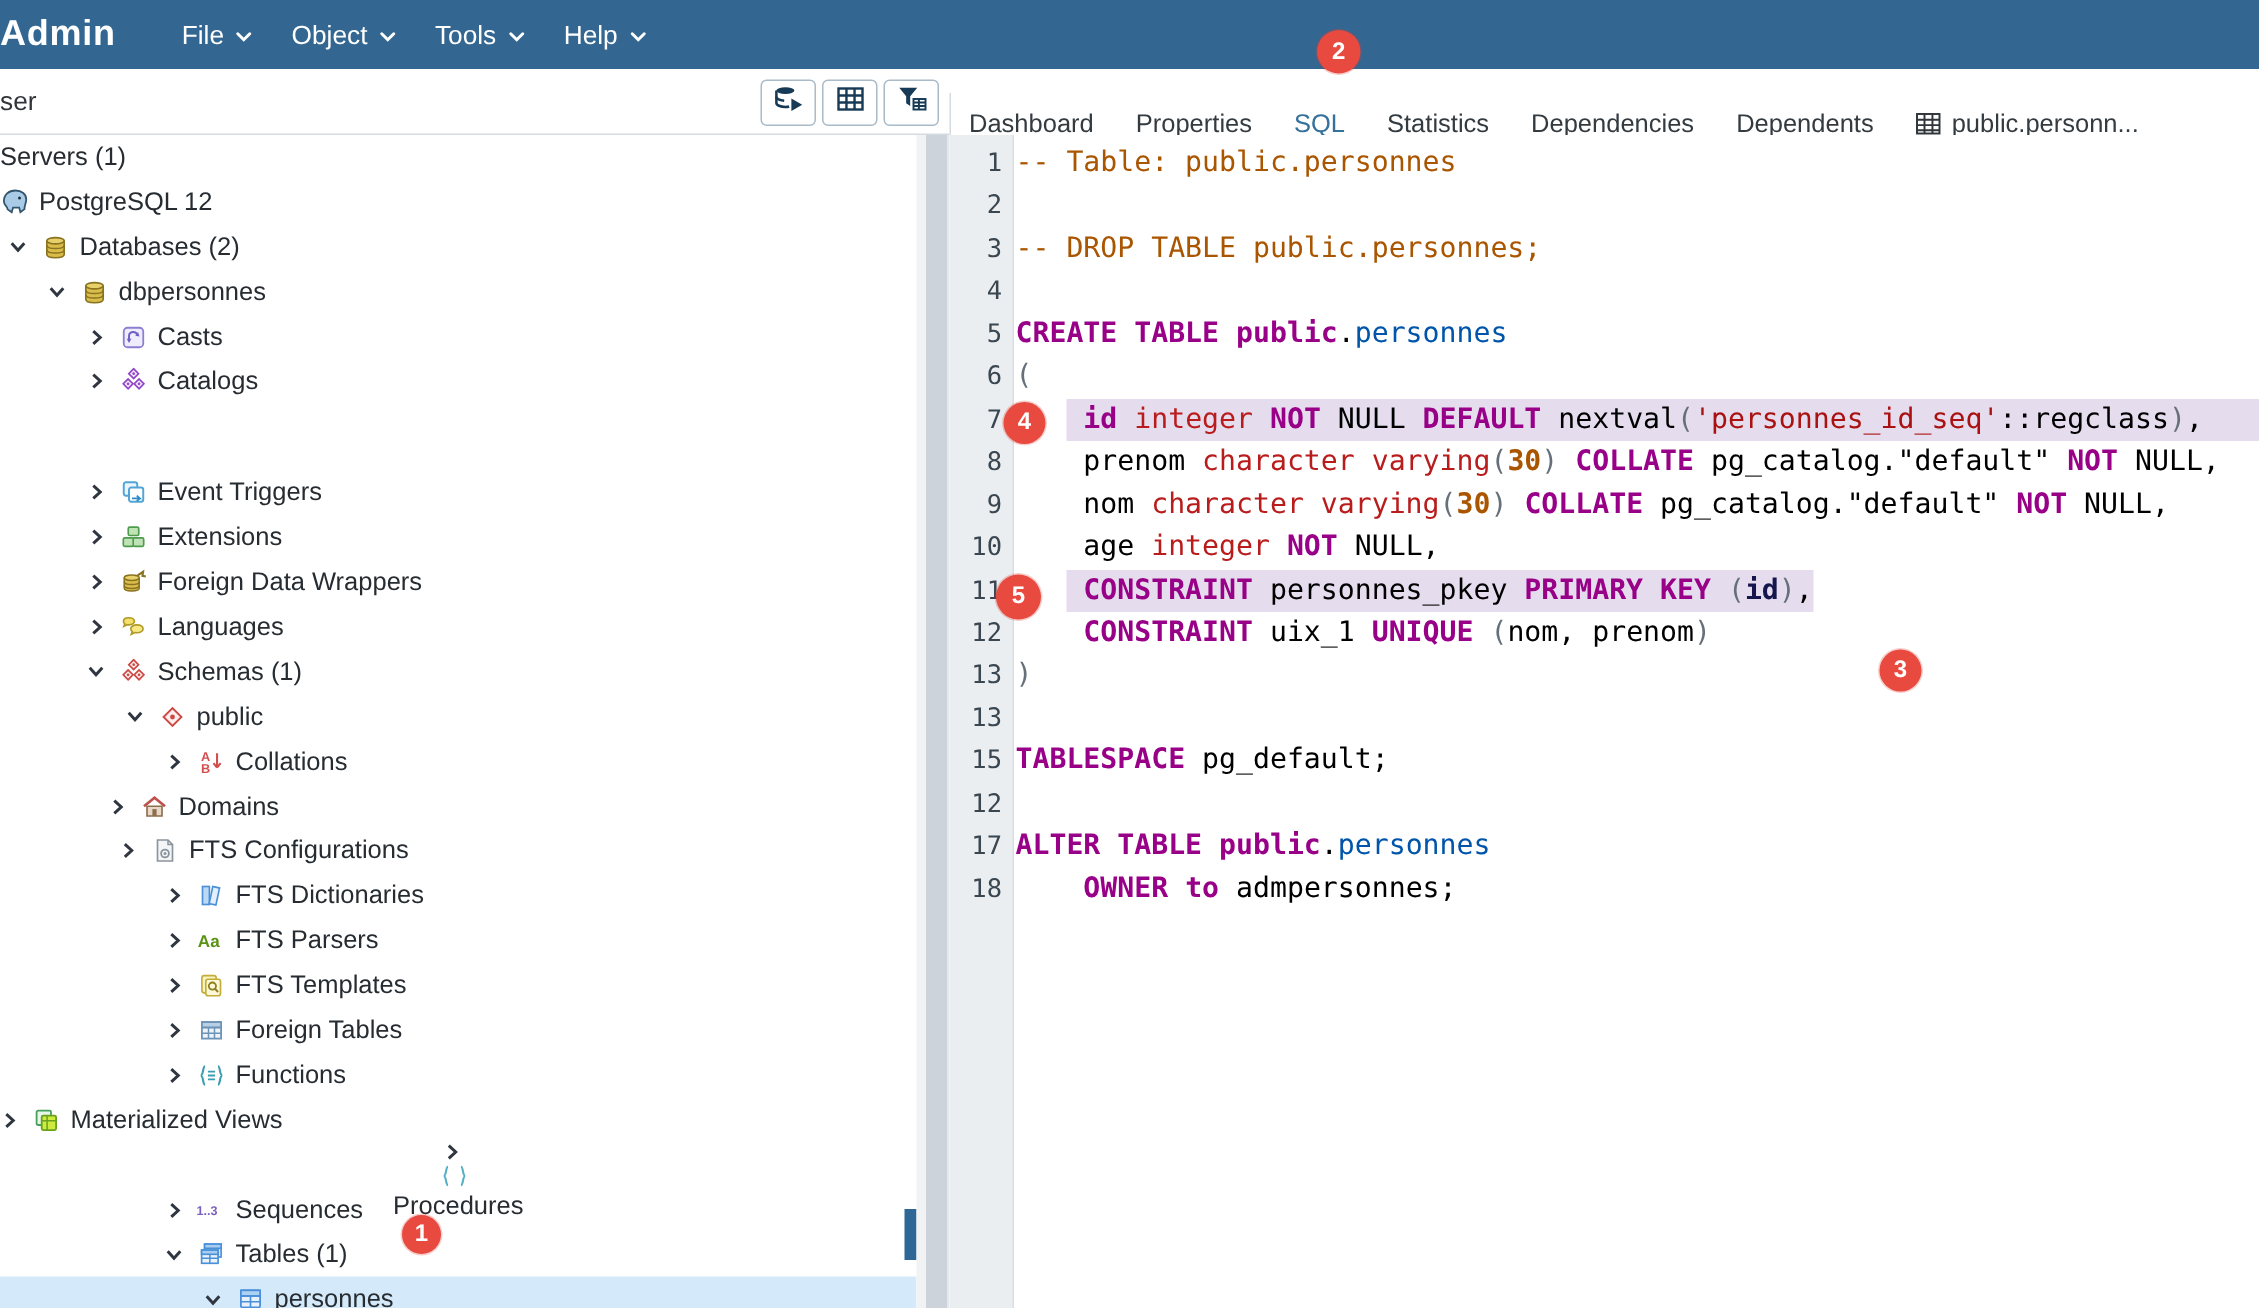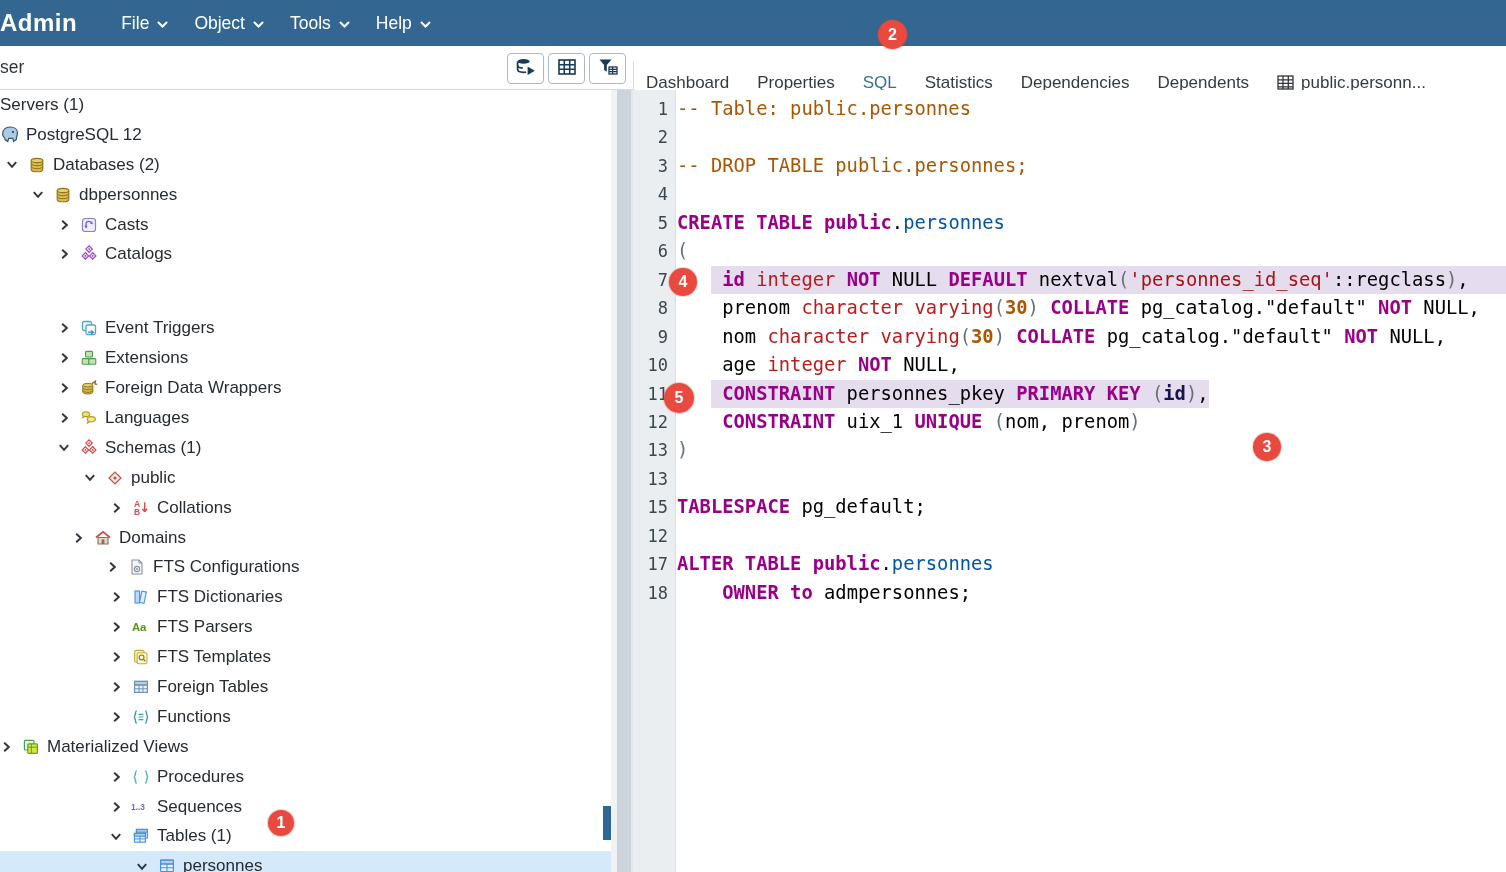--- a/index.html
+++ b/index.html
@@ -372,21 +372,21 @@
         </span>
         <span class="ticon">
           <svg width="18" height="18" viewBox="0 0 18 18">
             <path d="M2 8.5L9 2.8l7 5.7" fill="none" stroke="#c0504d" stroke-width="1.8"></path>
             <path d="M4 8.5h10V15H4z" fill="#e8d8c8" stroke="#8d6e4e" stroke-width="1.1"></path>
             <rect x="7.6" y="10.4" width="2.8" height="4.6" fill="#8d6e4e"></rect>
           </svg>
         </span>
         <span>Domains</span>
       </div>
-      <div class="trow" style="padding-left: 106px;">
+      <div class="trow" style="padding-left: 79px;">
         <span class="chev">
           <svg width="11" height="12" viewBox="0 0 11 12">
             <path d="M3.2 1.8l4.6 4.2-4.6 4.2" fill="none" stroke="#2f3640" stroke-width="2"></path>
           </svg>
         </span>
         <span class="ticon">
           <svg width="18" height="18" viewBox="0 0 18 18">
             <path d="M4 2h7l3 3v11H4z" fill="#f4f5f6" stroke="#8a949c" stroke-width="1.1"></path>
             <path d="M11 2v3h3" fill="none" stroke="#8a949c"></path>
             <circle cx="9" cy="11" r="2.6" fill="none" stroke="#8a949c" stroke-width="1.2"></circle>
@@ -475,21 +475,21 @@
         </span>
         <span class="ticon">
           <svg width="18" height="18" viewBox="0 0 18 18">
             <rect x="2.4" y="2.4" width="9.6" height="9.6" rx="1" fill="#e8f6ea" stroke="#46a05a" stroke-width="1.2"></rect>
             <rect x="5.8" y="5.8" width="9.6" height="9.6" rx="1" fill="#cdea3e" stroke="#6aa01e" stroke-width="1.2"></rect>
             <path d="M5.8 9.2h9.6M9.4 5.8v9.6" stroke="#6aa01e" stroke-width="1"></path>
           </svg>
         </span>
         <span>Materialized Views</span>
       </div>
-      <div class="trow" style="padding-left: 110px;">
+      <div class="trow" style=" flex-direction: column;">
         <span class="chev">
           <svg width="11" height="12" viewBox="0 0 11 12">
             <path d="M3.2 1.8l4.6 4.2-4.6 4.2" fill="none" stroke="#2f3640" stroke-width="2"></path>
           </svg>
         </span>
         <span class="ticon">
           <svg width="21" height="18" viewBox="0 0 21 18">
             <path d="M6 2.5C4.2 2.5 5 9 2.9 9c2.1 0 1.3 6.5 3.1 6.5M15 2.5c1.8 0 1 6.5 3.1 6.5-2.1 0-1.3 6.5-3.1 6.5" stroke="#55b0c4" fill="none" stroke-width="1.5"></path>
           </svg>
         </span>

